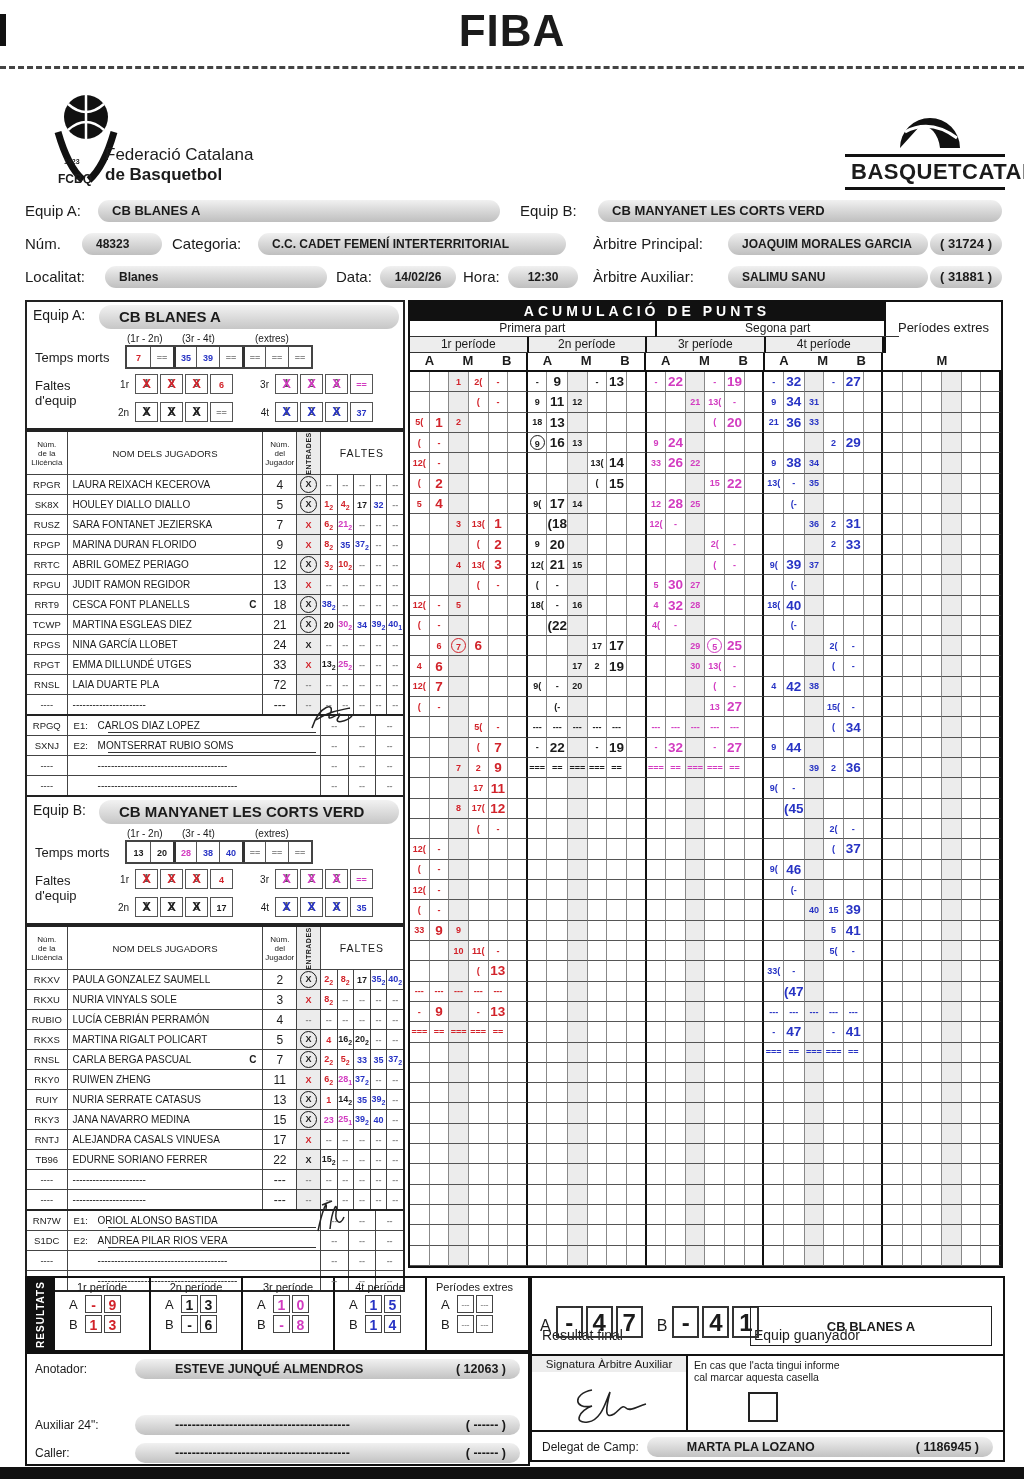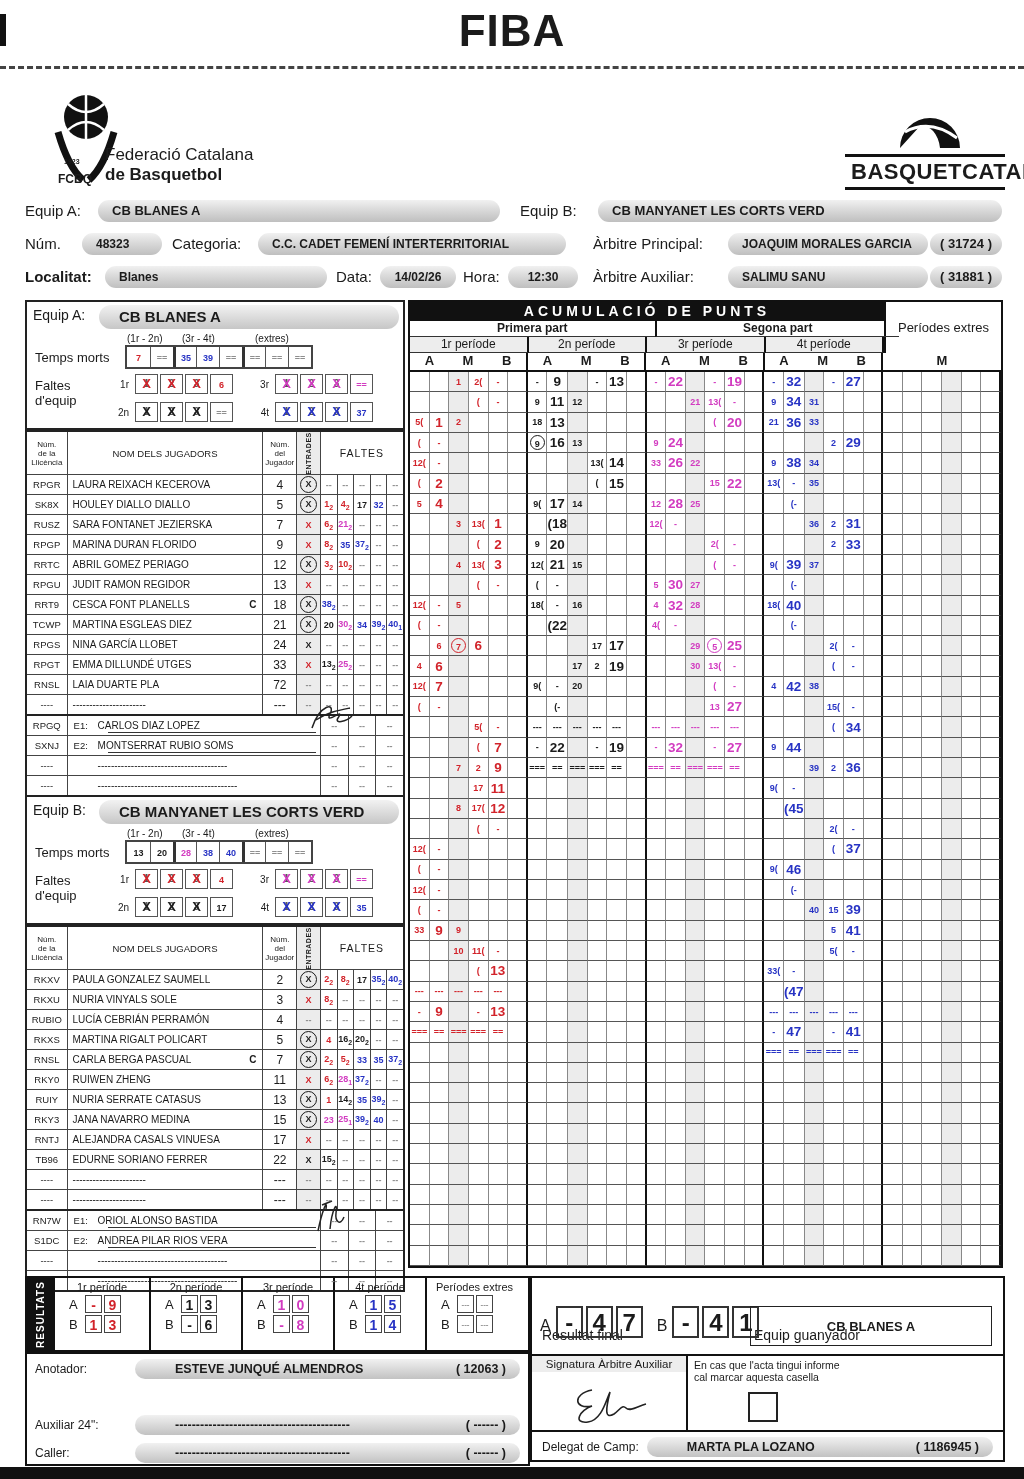--- a/index.html
+++ b/index.html
@@ -70,21 +70,21 @@
   .elab{width:24px;font-size:9.5px;}
   sub{font-size:7px;}
 
   
   #score{left:408px;top:300px;width:595px;height:968px;border:2px solid #111;box-sizing:border-box;background:#fff;}
   .sc-title{position:absolute;left:0;top:0;width:474px;height:19px;background:#111;color:#fff;
             font-size:14px;font-weight:900;letter-spacing:4px;text-align:center;line-height:19px;}
   .sc-exhead{position:absolute;left:474px;top:0;width:117px;height:51px;border-left:2px solid #111;
              box-sizing:border-box;display:flex;align-items:center;justify-content:center;text-align:center;
              font-size:13px;line-height:15px;}
-  .sc-parts{position:absolute;left:0;top:19px;width:489px;height:16px;display:flex;font-weight:bold;}
+  .sc-parts{position:absolute;left:0;top:19px;width:489px;height:16px;display:flex;}
   .sc-part{width:50%;box-sizing:border-box;border-bottom:1px solid #333;text-align:center;font-size:12px;}
   .sc-part+.sc-part{border-left:2px solid #111;}
   .sc-pers{position:absolute;left:0;top:35px;width:474px;height:16px;display:flex;}
   .sc-per{width:25%;box-sizing:border-box;background:#ededed;border-right:2px solid #111;border-bottom:1px solid #333;
           text-align:center;font-size:12px;}
   .sc-amb{position:absolute;left:0;top:51px;width:591px;height:19px;display:flex;border-bottom:2px solid #111;box-sizing:border-box;}
   .amb-blk{width:118.2px;display:flex;border-right:2px solid #111;box-sizing:border-box;}
   .amb-blk span{width:33.3%;text-align:center;font-size:13px;font-weight:bold;}
   .amb-ex{flex:1;text-align:center;font-size:13px;font-weight:bold;}
   .sc-grid{position:absolute;left:0;top:70px;width:591px;height:894px;display:grid;
@@ -177,21 +177,21 @@
   <div class="abs pill" style="left:598px;top:200px;width:404px;">CB MANYANET LES CORTS VERD</div>
 
   <div class="abs lbl" style="left:25px;top:233px;">Núm.</div>
   <div class="abs pill" style="left:82px;top:233px;width:80px;font-size:12px;">48323</div>
   <div class="abs lbl" style="left:172px;top:233px;">Categoria:</div>
   <div class="abs pill" style="left:258px;top:233px;width:308px;font-size:12px;">C.C. CADET FEMENÍ INTERTERRITORIAL</div>
   <div class="abs lbl" style="left:593px;top:233px;">Àrbitre Principal:</div>
   <div class="abs pill" style="left:728px;top:233px;width:200px;font-size:12px;">JOAQUIM MORALES GARCIA</div>
   <div class="abs pill numpill" style="left:930px;top:233px;width:72px;padding:0 6px;text-align:center;">( 31724 )</div>
 
-  <div class="abs lbl" style="left:25px;top:266px;font-weight:bold;">Localitat:</div>
+  <div class="abs lbl" style="left:25px;top:266px;">Localitat:</div>
   <div class="abs pill" style="left:105px;top:266px;width:222px;font-size:12px;">Blanes</div>
   <div class="abs lbl" style="left:336px;top:266px;">Data:</div>
   <div class="abs pill" style="left:380px;top:266px;width:76px;font-size:12px;text-align:center;padding:0 4px;">14/02/26</div>
   <div class="abs lbl" style="left:463px;top:266px;">Hora:</div>
   <div class="abs pill" style="left:508px;top:266px;width:70px;font-size:12px;text-align:center;padding:0 4px;">12:30</div>
   <div class="abs lbl" style="left:593px;top:266px;">Àrbitre Auxiliar:</div>
   <div class="abs pill" style="left:728px;top:266px;width:200px;font-size:12px;">SALIMU SANU</div>
   <div class="abs pill numpill" style="left:930px;top:266px;width:72px;padding:0 6px;text-align:center;">( 31881 )</div>
 
   <div class="abs teambox" id="boxA" style="left:25px;top:300px;width:380px;height:130px;">

